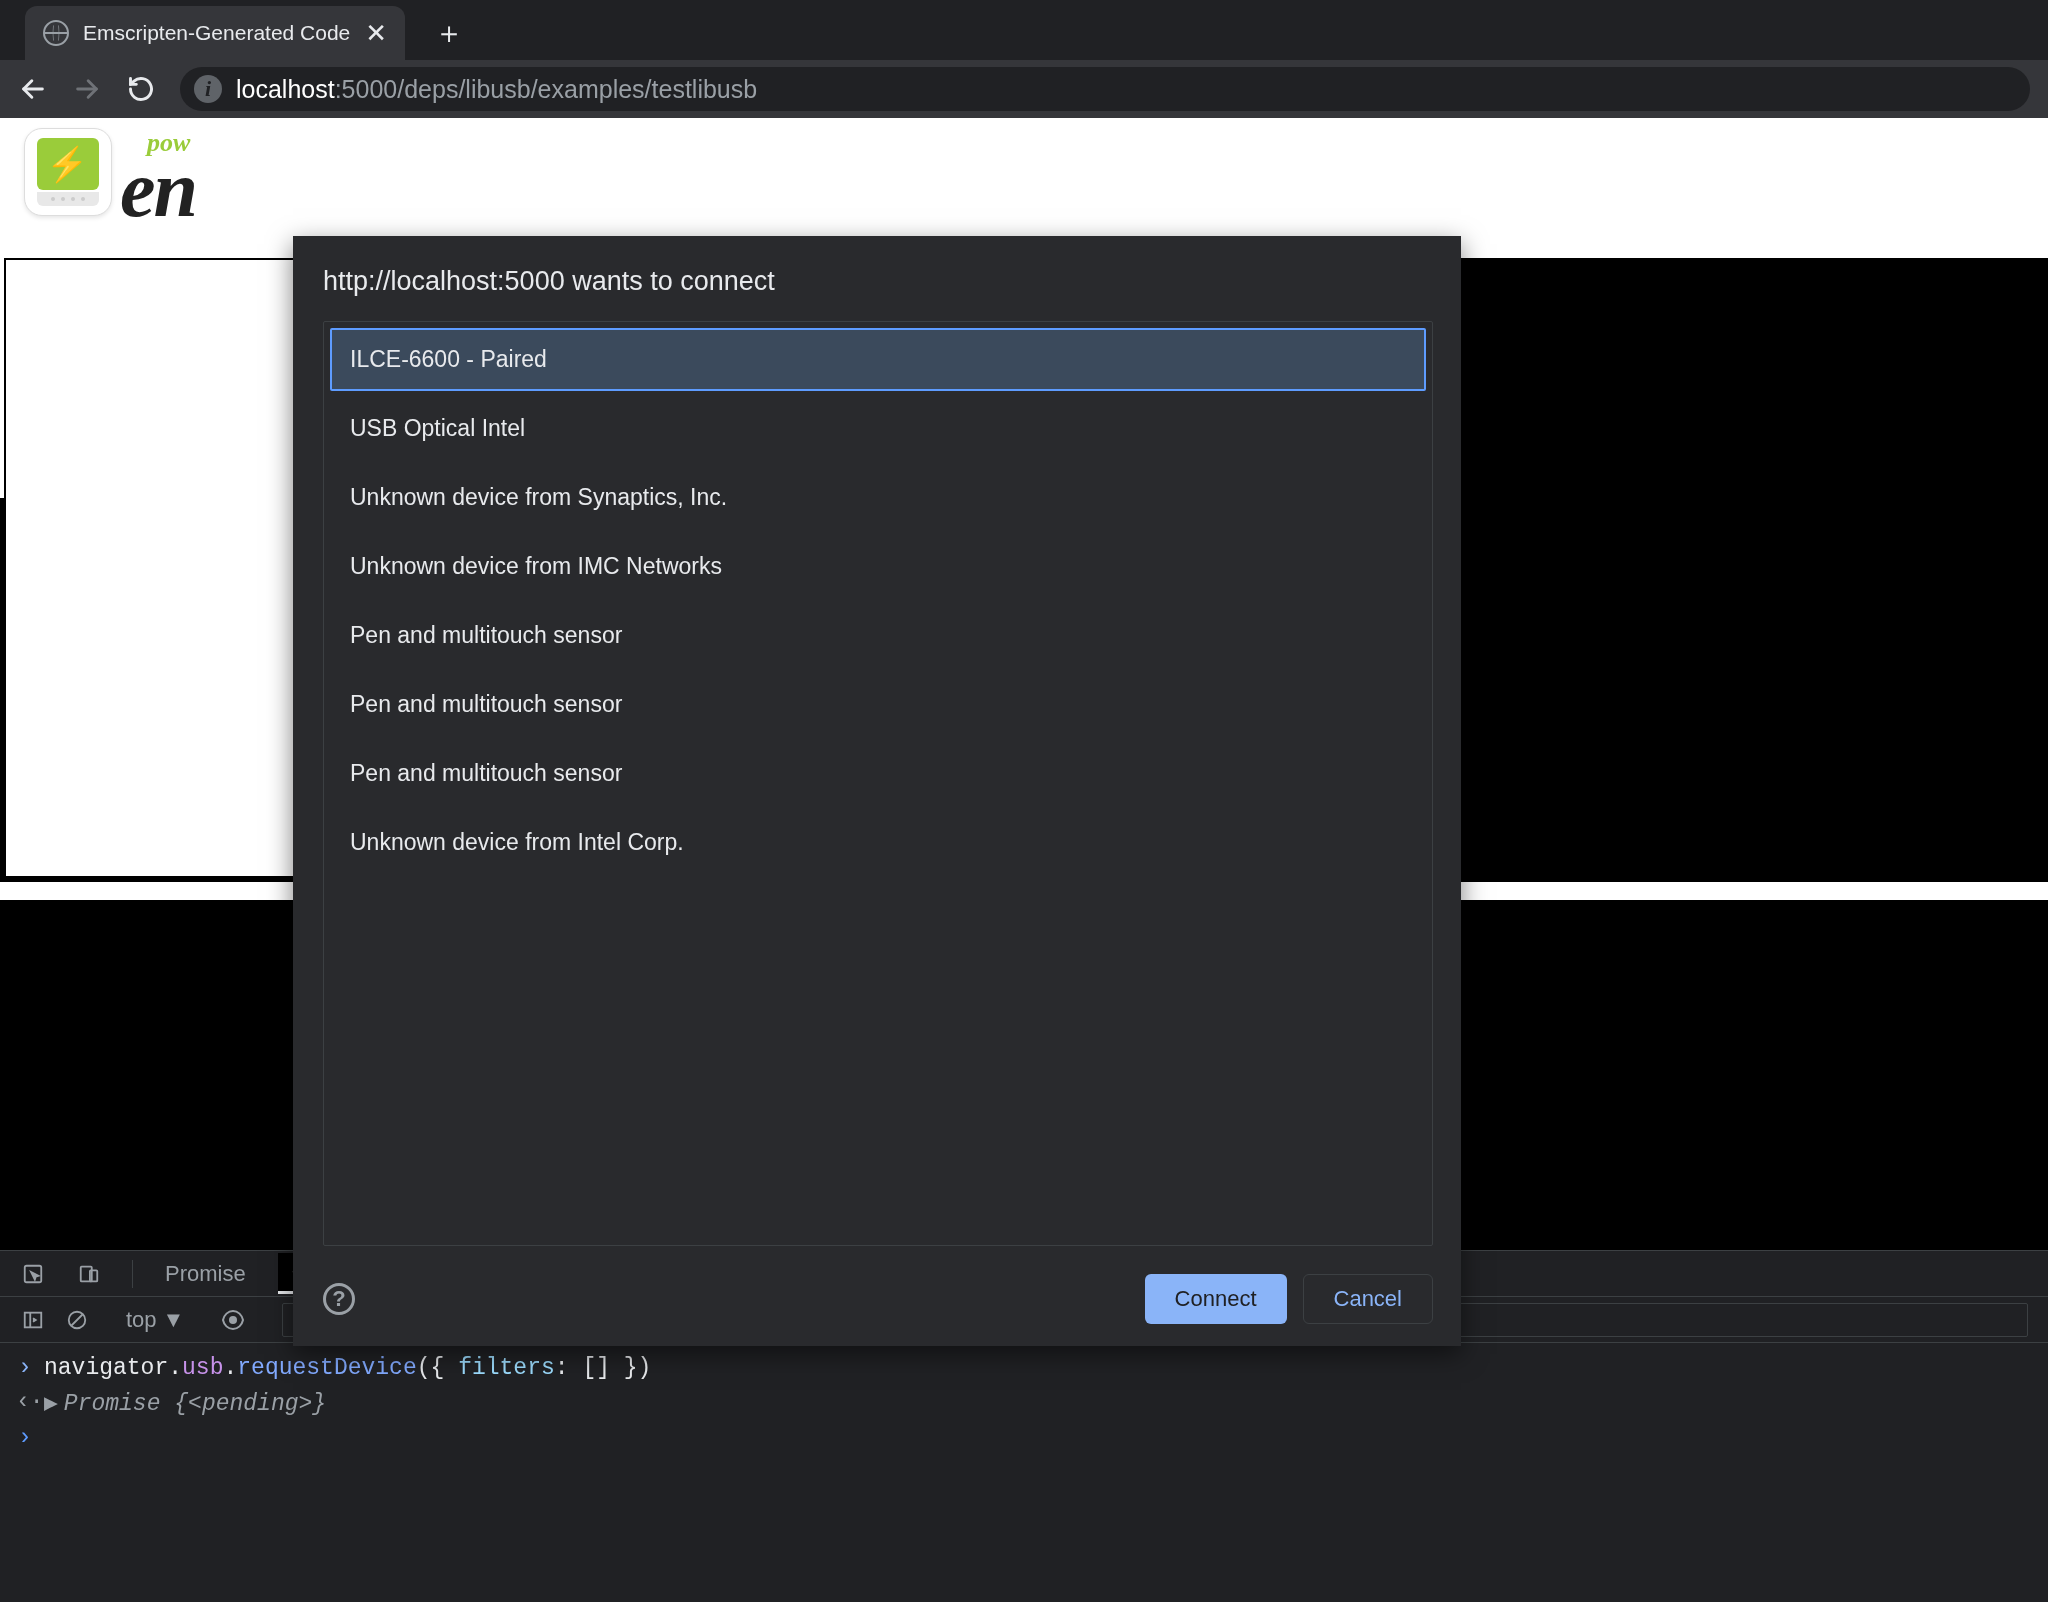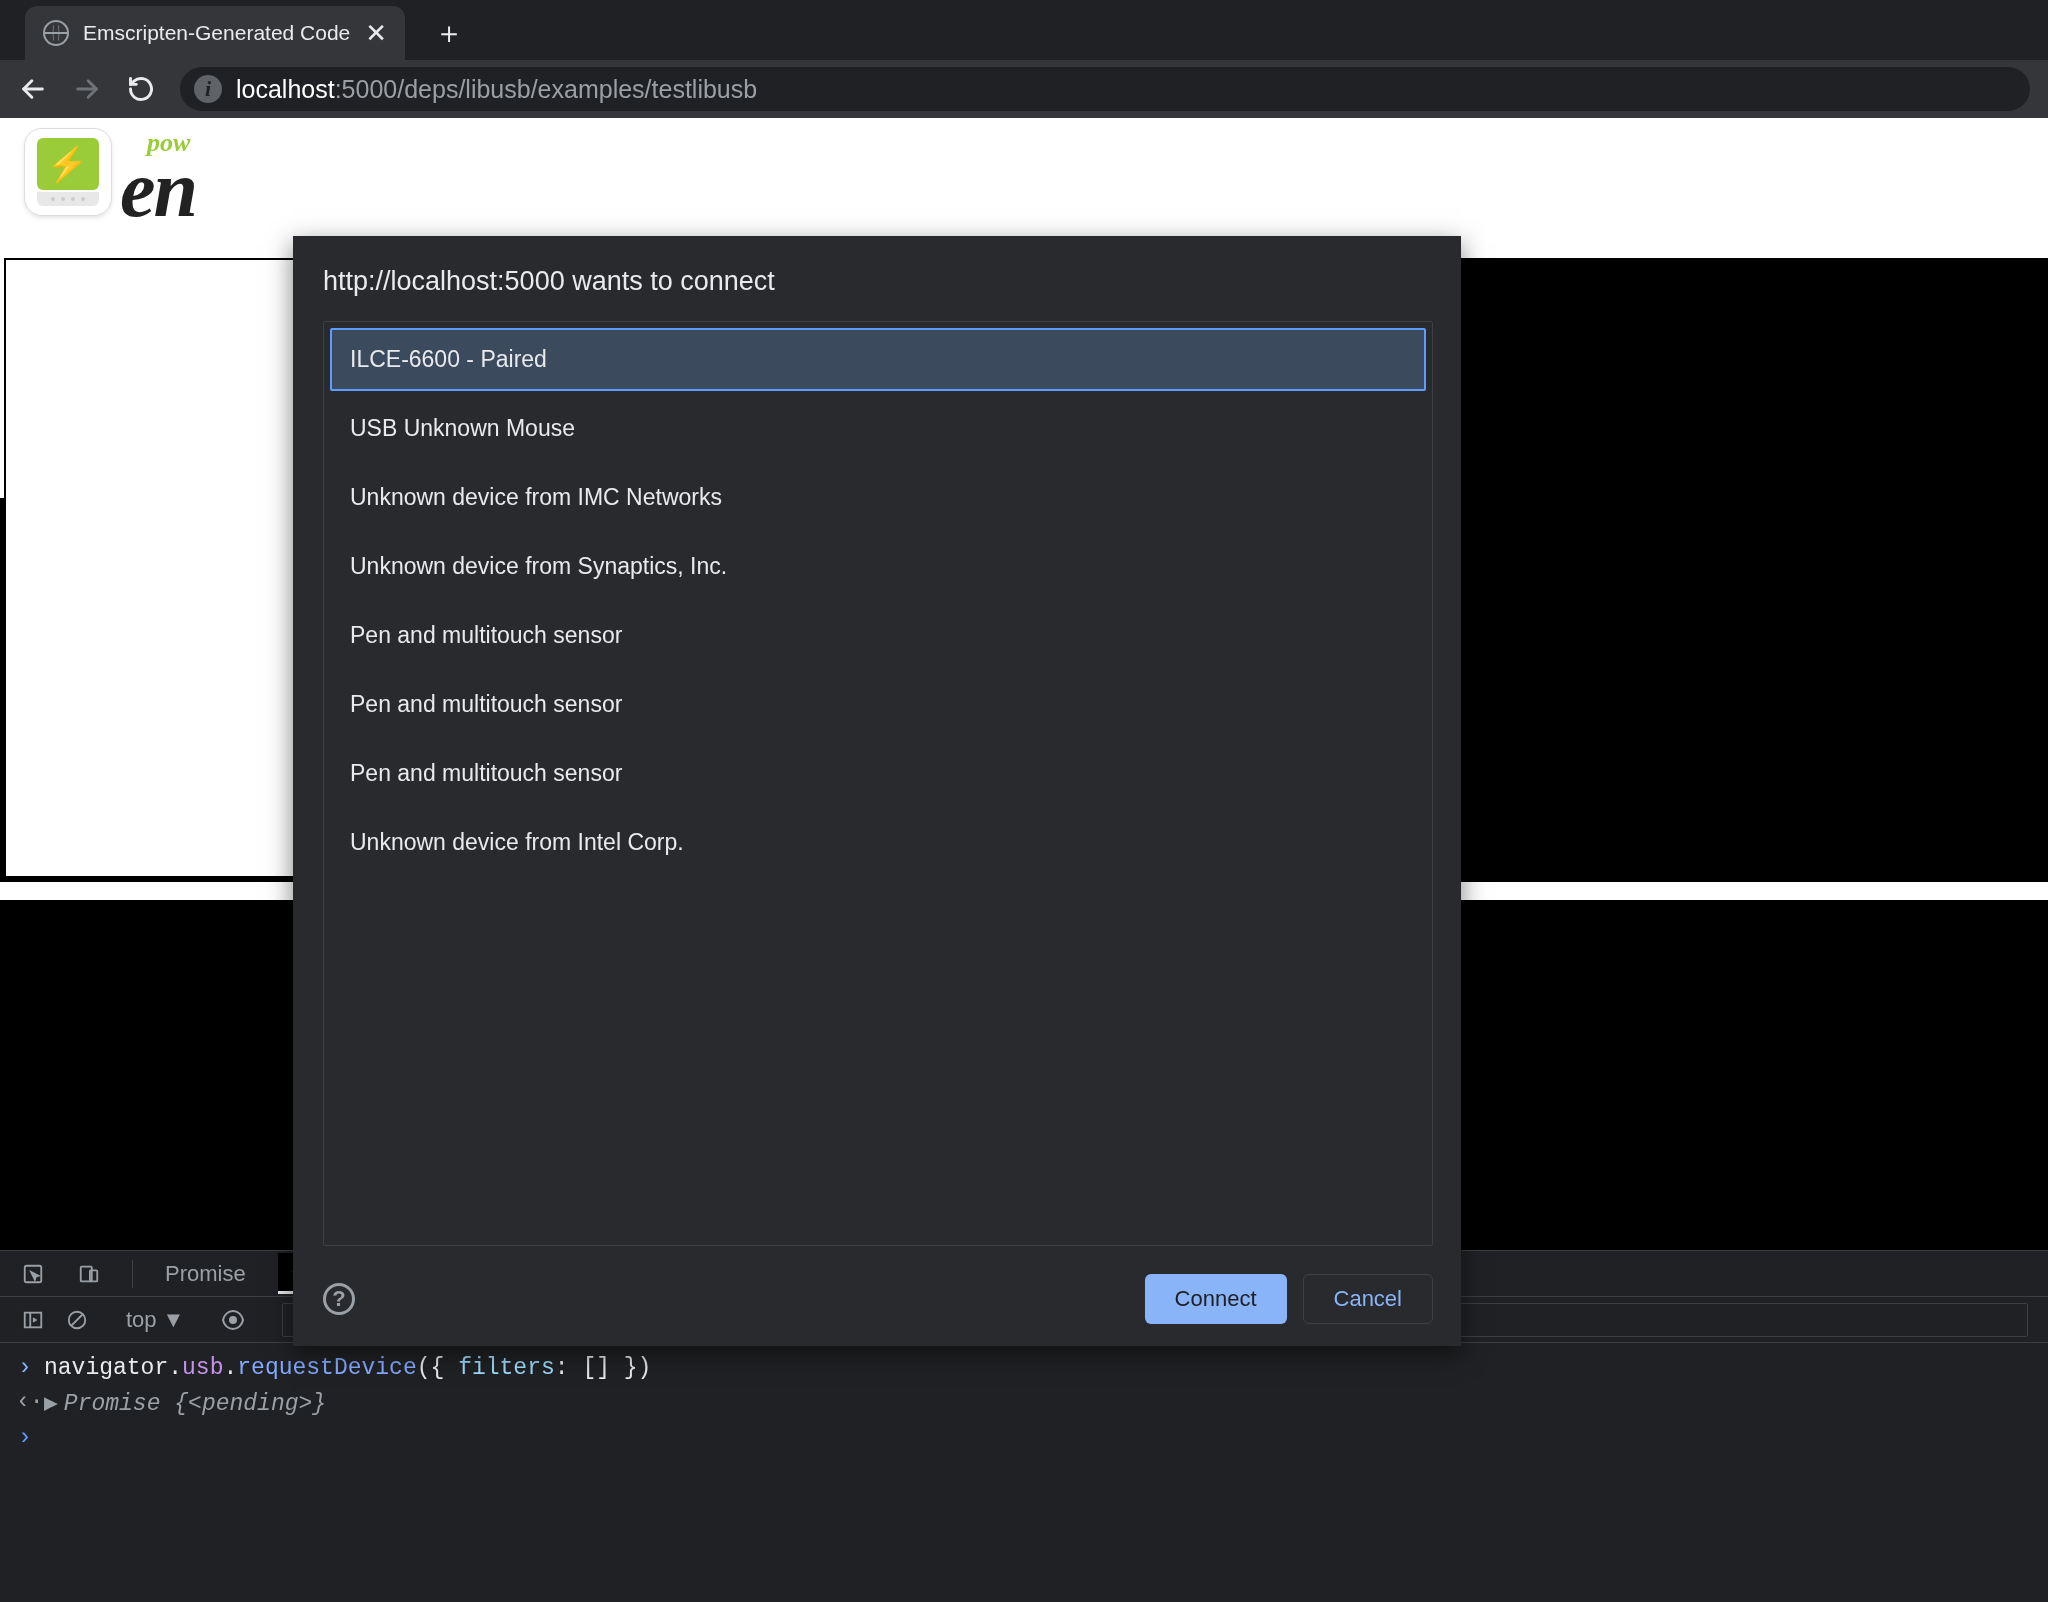--- a/index.html
+++ b/index.html
@@ -303,23 +303,23 @@
   <div class="en-text">en</div>
   <div class="black-canvas">
     <div class="black-canvas-inner-white"></div>
   </div>
   <div class="page-lower-white"></div>
 
   <div class="dialog">
     <div class="dialog-title">http://localhost:5000 wants to connect</div>
     <div class="device-list">
       <div class="device selected">ILCE-6600 - Paired</div>
-      <div class="device">USB Unknown Mouse</div>
+      <div class="device">USB Optical Intel</div>
+      <div class="device">Unknown device from Synaptics, Inc.</div>
       <div class="device">Unknown device from IMC Networks</div>
-      <div class="device">Unknown device from Synaptics, Inc.</div>
       <div class="device">Pen and multitouch sensor</div>
       <div class="device">Pen and multitouch sensor</div>
       <div class="device">Pen and multitouch sensor</div>
       <div class="device">Unknown device from Intel Corp.</div>
     </div>
     <div class="dialog-footer">
       <div class="help-icon">?</div>
       <div class="spacer"></div>
       <button class="btn btn-primary">Connect</button>
       <button class="btn btn-secondary">Cancel</button>

